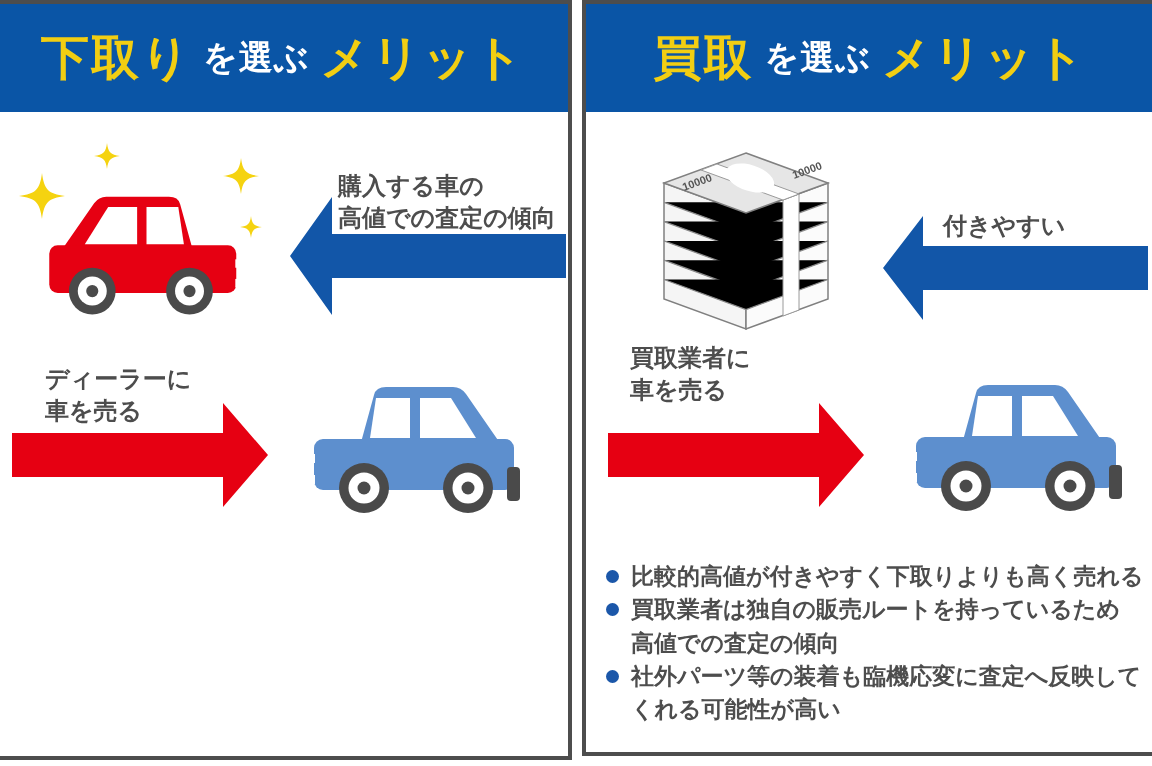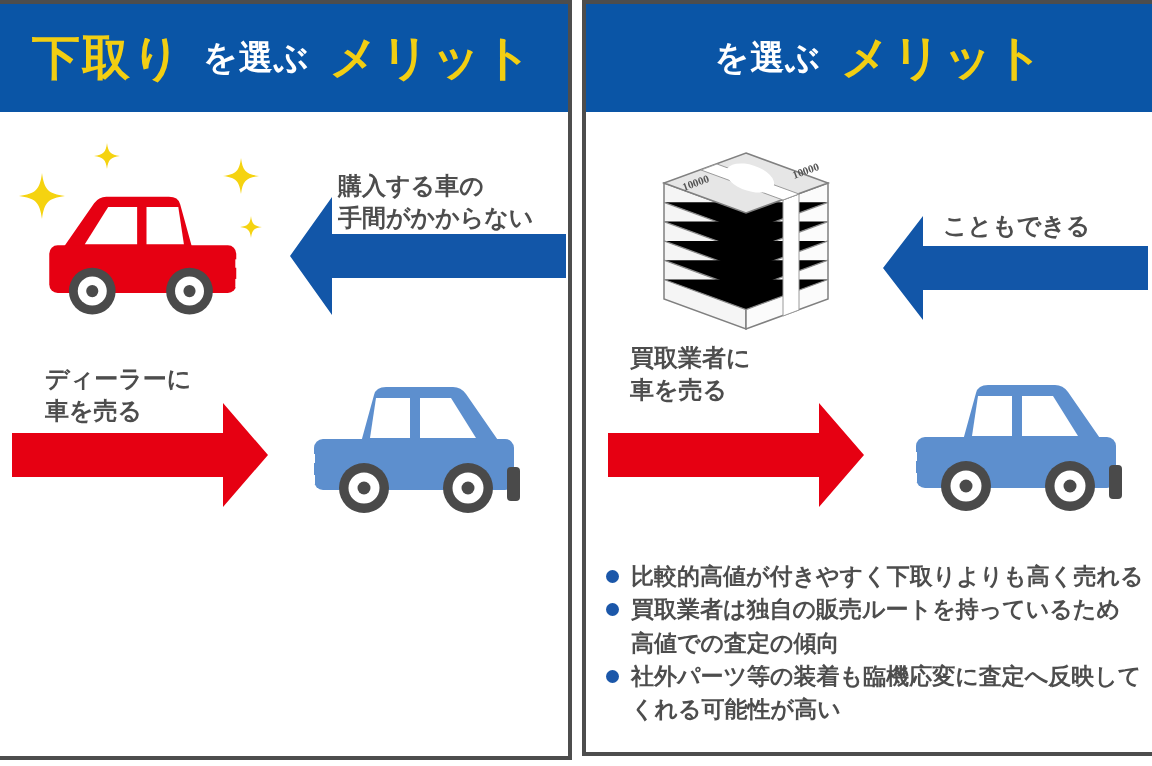--- a/index.html
+++ b/index.html
@@ -1,30 +1,30 @@
 <!DOCTYPE html>
 <html><head>
 <meta charset="utf-8">
 <style>
   * { margin:0; padding:0; box-sizing:border-box; }
   html,body { background:#ffffff; }
   body { font-family:"Liberation Sans","DejaVu Sans",sans-serif; }
-  .canvas { position:relative; width:1152px; height:766px; background:#fff; overflow:hidden;font-family:Liberation Serif, serif; }
+  .canvas { position:relative; width:1152px; height:766px; background:#fff; overflow:hidden; }
 
   .panel { position:absolute; top:0; background:#fff; border:4px solid #4d4d4d; }
   .panel-left  { left:-6px;  width:578px; height:760px; }
   .panel-right { left:582px; width:576px; height:756px; }
 
   .panel-header {
     position:absolute; left:0; top:0; width:100%; height:108px;
     background:#0a55a6; display:flex; align-items:center; justify-content:center;
     white-space:nowrap;
   }
   .hd-big    { color:#f2ce12; font-size:48px; font-weight:bold; letter-spacing:2px; }
-  .hd-small  { color:#ffffff; font-size:34px; font-weight:bold; margin:0 20px; letter-spacing:1px; }
+  .hd-small  { color:#ffffff; font-size:34px; font-weight:bold; margin:0 11px; letter-spacing:1px; }
 
   .abs { position:absolute; }
   .arrow-label {
     font-size:24px; font-weight:bold; color:#4d4d4d; line-height:1.35;
     white-space:pre-line;
   }
 
   .bullets { position:absolute; list-style:none; }
   .bullets li {
     position:relative; padding-left:25px;
@@ -77,21 +77,21 @@
       <use href="#sparkle" transform="translate(27,61) scale(23)"></use>
       <use href="#sparkle" transform="translate(92,21) scale(13)"></use>
       <use href="#sparkle" transform="translate(226,41) scale(18)"></use>
       <use href="#sparkle" transform="translate(236,92) scale(11)"></use>
       <g fill="#e60012" transform="translate(225,57) scale(0.935) scale(-1,1)">
         <use href="#car-shape"></use>
       </g>
     </svg>
 
     <div class="abs arrow-label" style="left:340px; top:166px;">購入する車の
-手間がかからない</div>
+高値での査定の傾向</div>
     <svg class="abs" style="left:292px; top:193px;" width="276" height="118" viewBox="0 0 276 118">
       <polygon points="0,59 42,0 42,37 276,37 276,81 42,81 42,118" fill="#1256a8"></polygon>
     </svg>
 
     <div class="abs arrow-label" style="left:47px; top:359px;">ディーラーに
 車を売る</div>
     <svg class="abs" style="left:14px; top:399px;" width="256" height="104" viewBox="0 0 256 104">
       <polygon points="0,30 211,30 211,0 256,52 211,104 211,74 0,74" fill="#e60012"></polygon>
     </svg>
 
@@ -100,20 +100,21 @@
         <use href="#car-shape"></use>
         <rect x="197" y="85" width="13" height="34" rx="4" fill="#4a4a4a"></rect>
       </g>
     </svg>
 
   </section>
 
   <section class="panel panel-right">
 
     <header class="panel-header">
+      <span class="hd-big">買取</span>
       <span class="hd-small">を選ぶ</span>
       <span class="hd-big">メリット</span>
     </header>
 
     <svg class="abs" style="left:59px; top:143px;" width="202" height="190" viewBox="0 0 200 190">
 
       <polygon points="18,36 100,66 100,182 18,152" fill="#f5f5f5" stroke="#808080" stroke-width="1.5"></polygon>
       <polygon points="100,66 182,36 182,152 100,182" fill="#fbfbfb" stroke="#808080" stroke-width="1.5"></polygon>
 
       <g stroke="#8a8a8a" stroke-width="1.3">
@@ -126,21 +127,21 @@
 
       <polygon points="137,53 153,47 153,163 137,169" fill="#ffffff" stroke="#9a9a9a" stroke-width="1"></polygon>
 
       <polygon points="100,6 182,36 100,66 18,36" fill="#e6e6e6" stroke="#808080" stroke-width="1.5"></polygon>
       <polygon points="71,17 55,23 137,53 153,47" fill="#ffffff" stroke="#9a9a9a" stroke-width="1"></polygon>
       <ellipse cx="104" cy="31" rx="25" ry="13" fill="#ffffff" transform="rotate(18 104 31)"></ellipse>
       <text x="38" y="44" font-size="11" font-weight="bold" fill="#555" transform="rotate(-20 38 44)">10000</text>
       <text x="148" y="32" font-size="11" font-weight="bold" fill="#555" transform="rotate(-20 148 32)">10000</text>
     </svg>
 
-    <div class="abs arrow-label" style="left:357px; top:206px;">こともできる</div>
+    <div class="abs arrow-label" style="left:357px; top:206px;">付きやすい</div>
     <svg class="abs" style="left:297px; top:212px;" width="265" height="104" viewBox="0 0 265 104">
       <polygon points="0,52 40,0 40,30 265,30 265,74 40,74 40,104" fill="#1256a8"></polygon>
     </svg>
 
     <div class="abs arrow-label" style="left:44px; top:338px;">買取業者に
 車を売る</div>
     <svg class="abs" style="left:22px; top:399px;" width="256" height="104" viewBox="0 0 256 104">
       <polygon points="0,30 211,30 211,0 256,52 211,104 211,74 0,74" fill="#e60012"></polygon>
     </svg>
 

